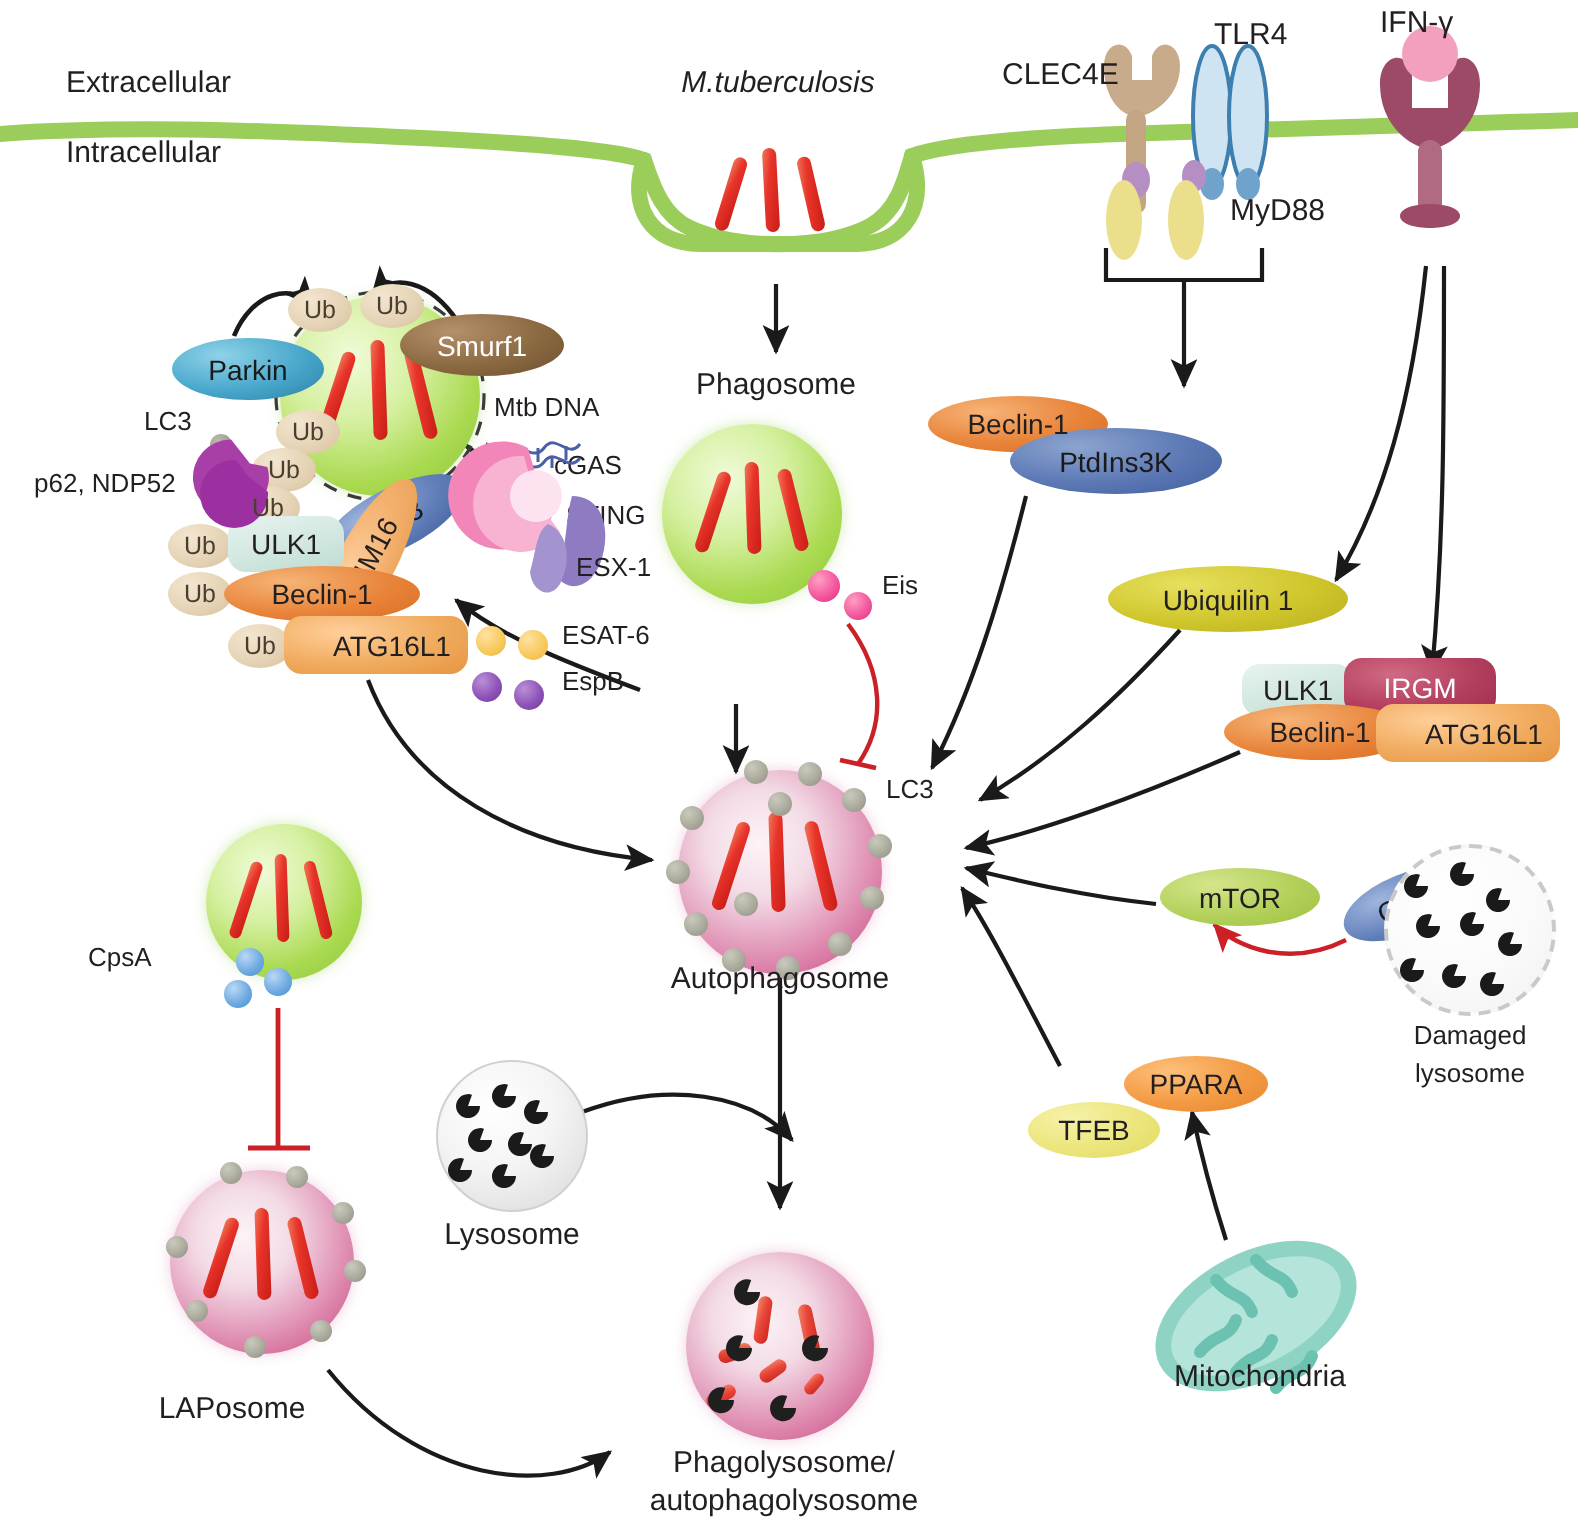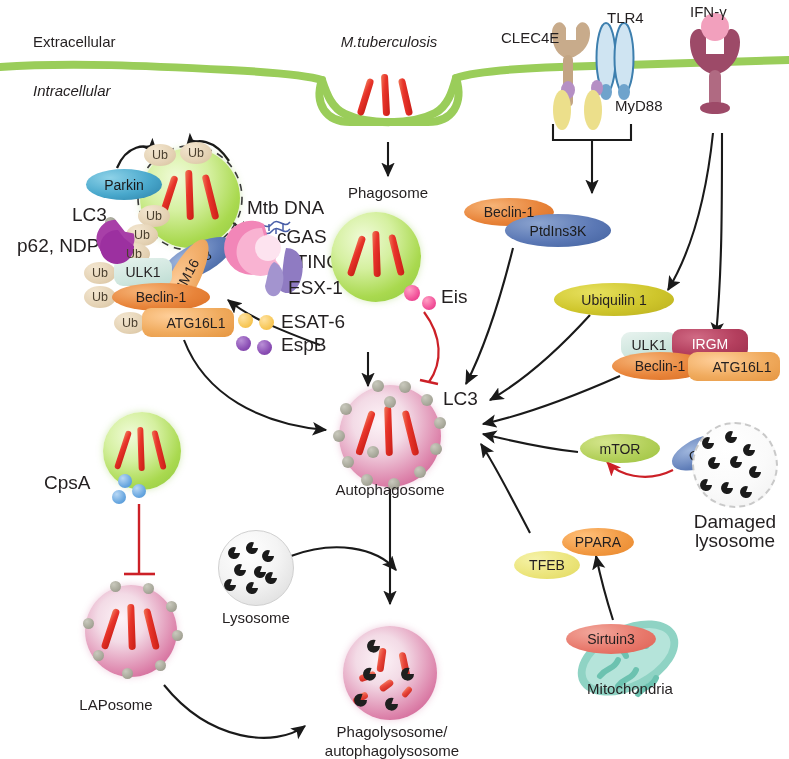--- a/index.html
+++ b/index.html
@@ -25,21 +25,21 @@
   .lbl {
     position: absolute;
     font-family: "Liberation Sans", sans-serif;
     color: #231f20;
     font-size: 15px;
     white-space: nowrap;
     line-height: 1.25;
   }
   .lbl.ital { font-style: italic; }
   .lbl.ctr { transform: translateX(-50%); text-align: center; }
-  .lbl.sm { font-size: 19px; }
+  .lbl.sm { font-size: 13px; }
 
   
   .pill {
     position: absolute;
     display: flex;
     align-items: center;
     justify-content: center;
     color: #231f20;
     font-size: 14px;
     white-space: nowrap;
@@ -223,21 +223,21 @@
       <path d="M690,42 C690,28 702,24 706,36 L706,54 L724,54 L724,36
                C728,24 740,28 740,42 C740,62 726,72 718,74 L718,108
                L712,108 L712,74 C704,72 690,62 690,42 Z" fill="#9d4a68"></path>
       <rect x="709" y="70" width="12" height="40" rx="6" fill="#b06a82"></rect>
       <path d="M700,108 C700,100 730,100 730,108 C730,116 700,116 700,108 Z" fill="#9d4a68"></path>
       <circle cx="715" cy="27" r="14" fill="#f2a0bd"></circle>
     </g>
   </svg>
 
   <div class="lbl" style="left:33px; top:33px;">Extracellular</div>
-  <div class="lbl" style="left:33px; top:82px;font-style:italic;">Intracellular</div>
+  <div class="lbl" style="left:33px; top:68px;">Intracellular</div>
   <div class="lbl ital ctr" style="left:389px; top:33px;">M.tuberculosis</div>
 
   <div class="lbl" style="left:501px; top:29px;">CLEC4E</div>
   <div class="lbl" style="left:607px; top:9px;">TLR4</div>
   <div class="lbl" style="left:615px; top:97px;">MyD88</div>
   <div class="lbl" style="left:690px; top:3px;">IFN-γ</div>
 
   <div>
     <div class="bacillus" style="left:362px; top:78px; width:7px; height:38px; transform:rotate(17deg);"></div>
     <div class="bacillus" style="left:382px; top:74px; width:7px; height:42px; transform:rotate(-3deg);"></div>
@@ -265,20 +265,23 @@
     </div>
   <div class="pill ell p-ub" style="left:126px; top:224px; width:32px; height:22px;">
     <span>Ub</span>
     </div>
   <div class="pill ell p-ub" style="left:118px; top:243px; width:32px; height:22px;">
     <span>Ub</span>
     </div>
 
   <div class="pill ell p-parkin" style="left:86px; top:169px; width:76px; height:31px;">
     <span>Parkin</span>
+    </div>
+  <div class="pill ell p-smurf1" style="left:200px; top:157px; width:82px; height:31px;">
+    <span>Smurf1</span>
     </div>
 
   <div class="pill ell p-gal3 rot-gal3" style="left:158px; top:244px; width:78px; height:31px;">
     <span>Gal3</span>
     </div>
   <div class="pill ell p-trim16 rot-trim16" style="left:136px; top:267px; width:94px; height:29px;">
     <span>TRIM16</span>
     </div>
 
   <div class="pill ell p-ub" style="left:84px; top:262px; width:32px; height:22px;">
@@ -441,23 +444,20 @@
       <ellipse cx="628" cy="658" rx="46" ry="24" fill="#b5e4da" transform="rotate(-27 628 658)"></ellipse>
       <g stroke="#6cc2b0" stroke-width="6" fill="none" stroke-linecap="round">
         <path d="M600,676 C608,666 614,670 618,660"></path>
         <path d="M618,686 C626,676 632,680 636,670"></path>
         <path d="M638,694 C646,684 652,688 656,678"></path>
         <path d="M608,640 C616,650 622,646 626,656"></path>
         <path d="M628,630 C636,640 642,636 646,646"></path>
       </g>
     </g>
   </svg>
-  <div class="pill ell p-sirt3" style="left:566px; top:624px; width:90px; height:30px;">
-    <span>Sirtuin3</span>
-    </div>
   <div class="lbl ctr" style="left:630px; top:680px;">Mitochondria</div>
 
   <div class="vesicle ves-green" style="left:103px; top:412px; width:78px; height:78px;"></div>
   <div>
     <div class="bacillus" style="left:120px; top:430px; width:6px; height:40px; transform:rotate(18deg);"></div>
     <div class="bacillus" style="left:138px; top:427px; width:6px; height:44px; transform:rotate(-2deg);"></div>
     <div class="bacillus" style="left:156px; top:430px; width:6px; height:40px; transform:rotate(-14deg);"></div>
   </div>
   <div class="cpsa-dot" style="left:118px; top:474px; width:14px; height:14px;"></div>
   <div class="cpsa-dot" style="left:132px; top:484px; width:14px; height:14px;"></div>

